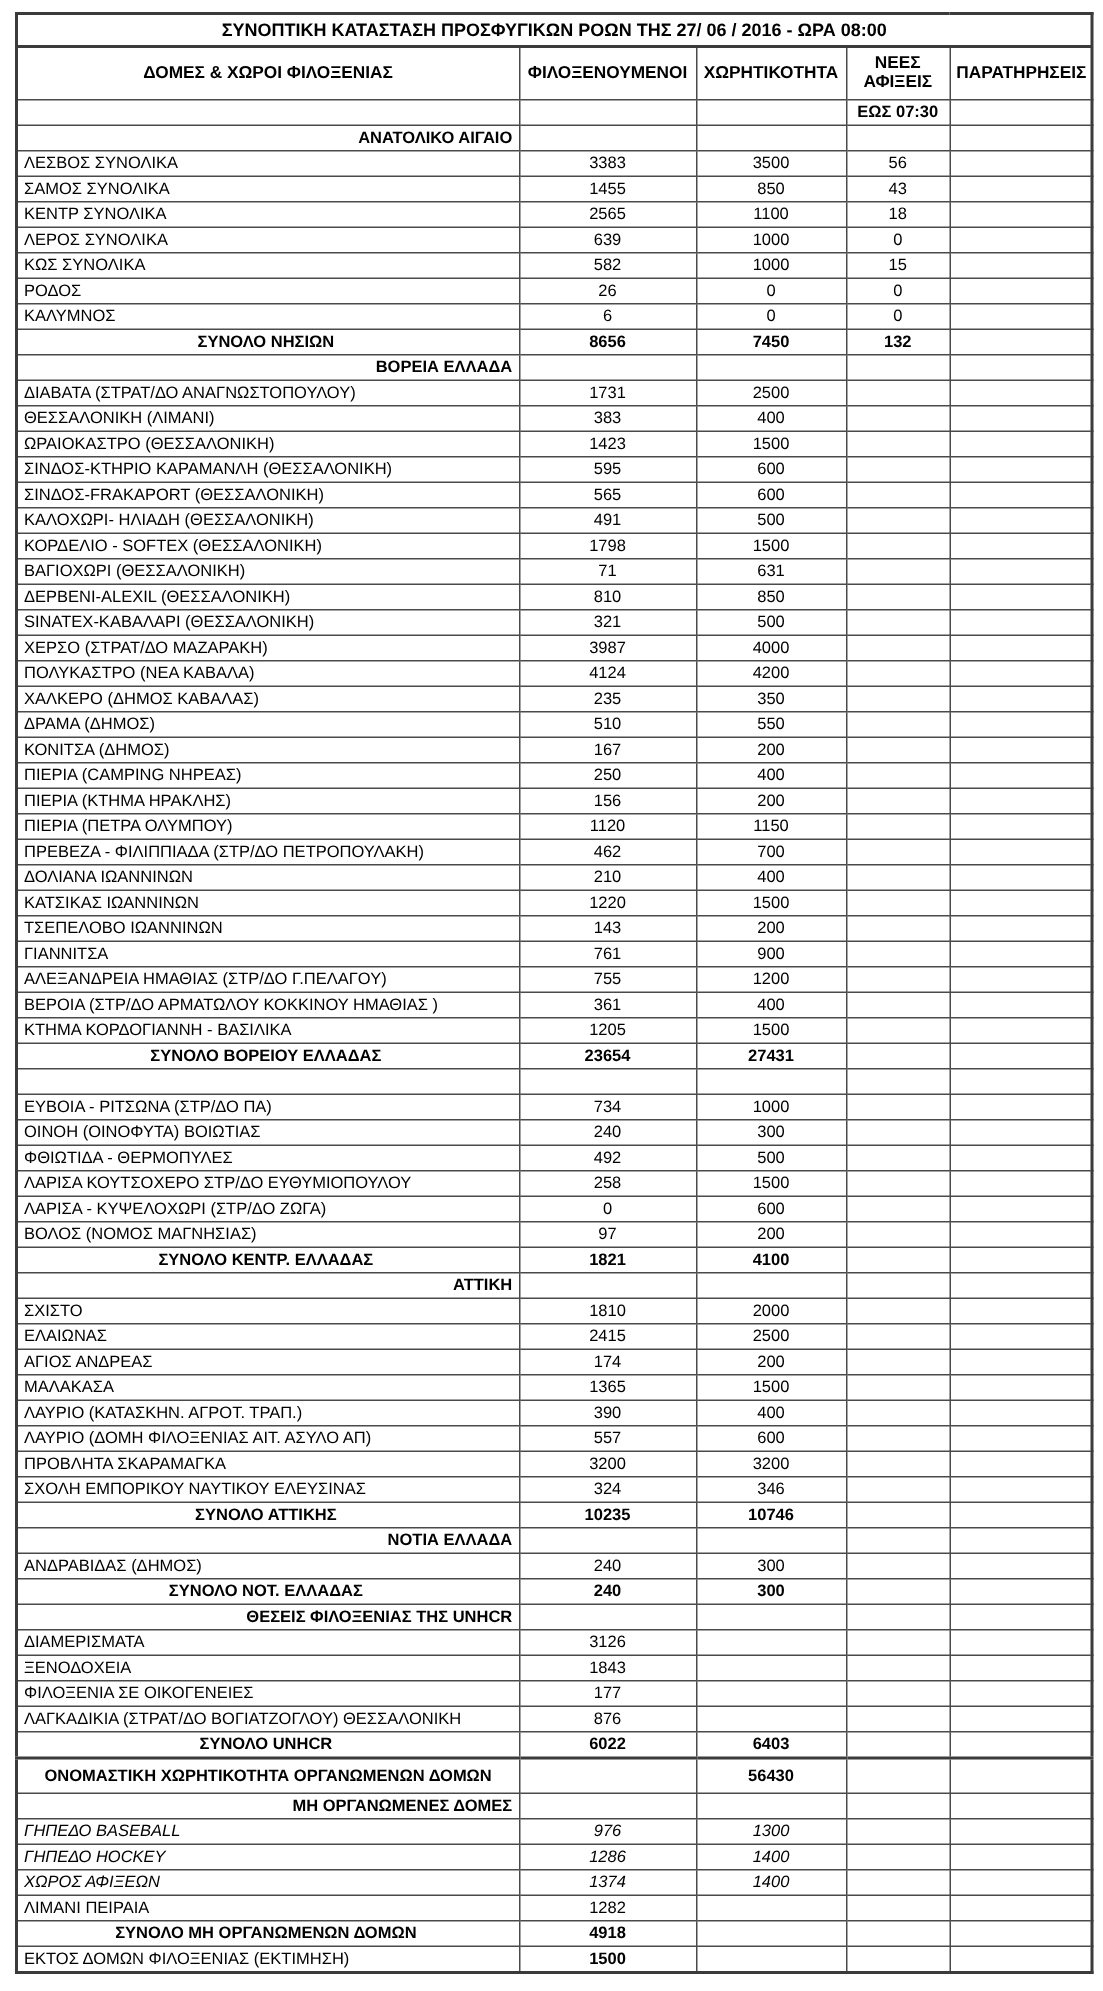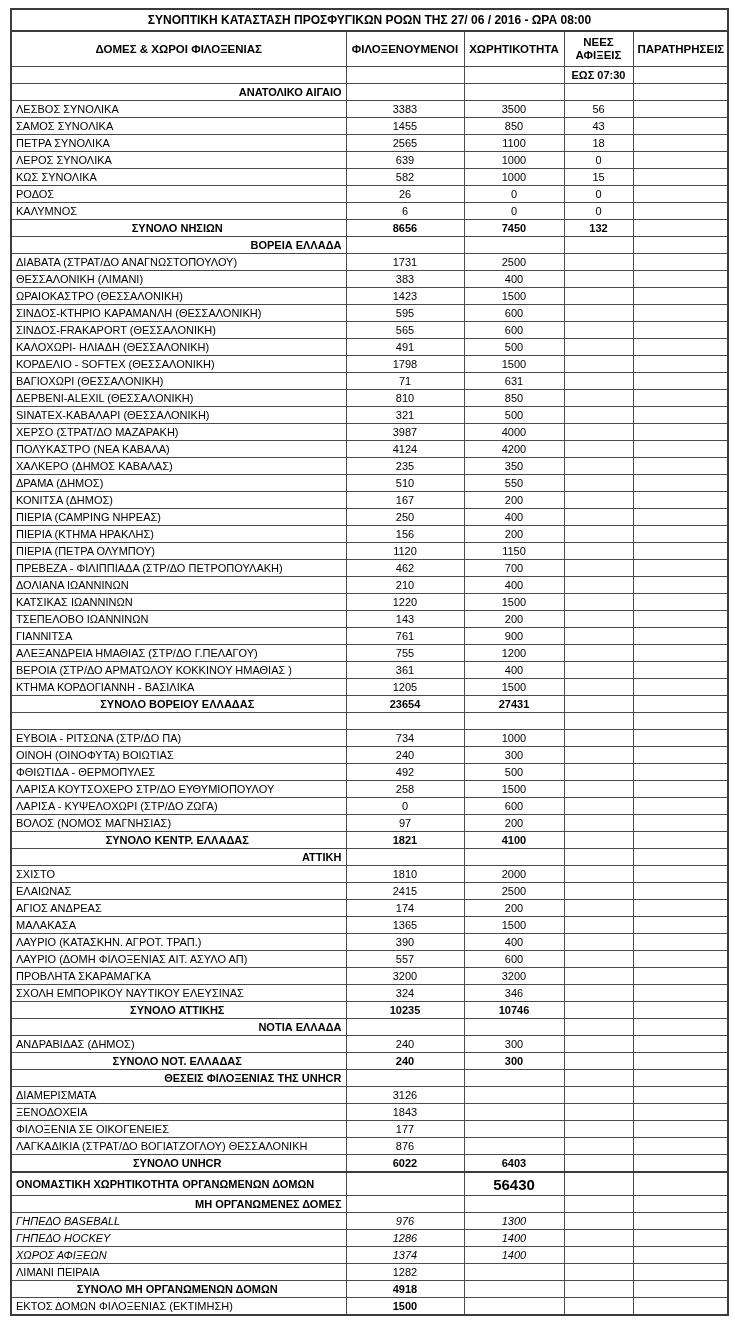--- a/index.html
+++ b/index.html
@@ -15,22 +15,22 @@
   .subhead-cell{font-weight:bold;text-align:center;height:16px;}
   
   .num{text-align:center;}
   .cell-label{text-align:left;}
   
   tr.r-section td.cell-label{text-align:right;font-weight:bold;}
   tr.r-total td{font-weight:bold;}
   tr.r-total td.cell-label{text-align:center;padding-right:7px;}
   tr.r-data-italic td{font-style:italic;}
   tr.r-nominal td{font-weight:bold;border-top:2px solid #3b3b3b;height:22px;}
-  tr.r-nominal td.cell-label{text-align:left;}
-  tr.r-nominal td.cell-capacity{font-size:15px;margin-left:21px;}
+  tr.r-nominal td.cell-label{text-align:center;}
+  tr.r-nominal td.cell-capacity{font-size:11px;margin-left:21px;}
   tr.r-estimate td.cell-hosted{font-weight:bold;}
   tr.r-empty td{height:16px;}
 </style>
 </head>
 <body>
 
 <div class="sheet">
   <table>
     <colgroup>
       <col style="width:335px">
@@ -74,21 +74,21 @@
           <td class="cell-notes"></td>
         </tr>
         <tr class="r-data">
           <td class="cell-label">ΣΑΜΟΣ ΣΥΝΟΛΙΚΑ</td>
           <td class="cell-hosted num">1455</td>
           <td class="cell-capacity num">850</td>
           <td class="cell-arrivals num">43</td>
           <td class="cell-notes"></td>
         </tr>
         <tr class="r-data">
-          <td class="cell-label">ΠΕΤΡΑ ΣΥΝΟΛΙΚΑ</td>
+          <td class="cell-label">ΚΕΝΤΡ ΣΥΝΟΛΙΚΑ</td>
           <td class="cell-hosted num">2565</td>
           <td class="cell-capacity num">1100</td>
           <td class="cell-arrivals num">18</td>
           <td class="cell-notes"></td>
         </tr>
         <tr class="r-data">
           <td class="cell-label">ΛΕΡΟΣ ΣΥΝΟΛΙΚΑ</td>
           <td class="cell-hosted num">639</td>
           <td class="cell-capacity num">1000</td>
           <td class="cell-arrivals num">0</td>

